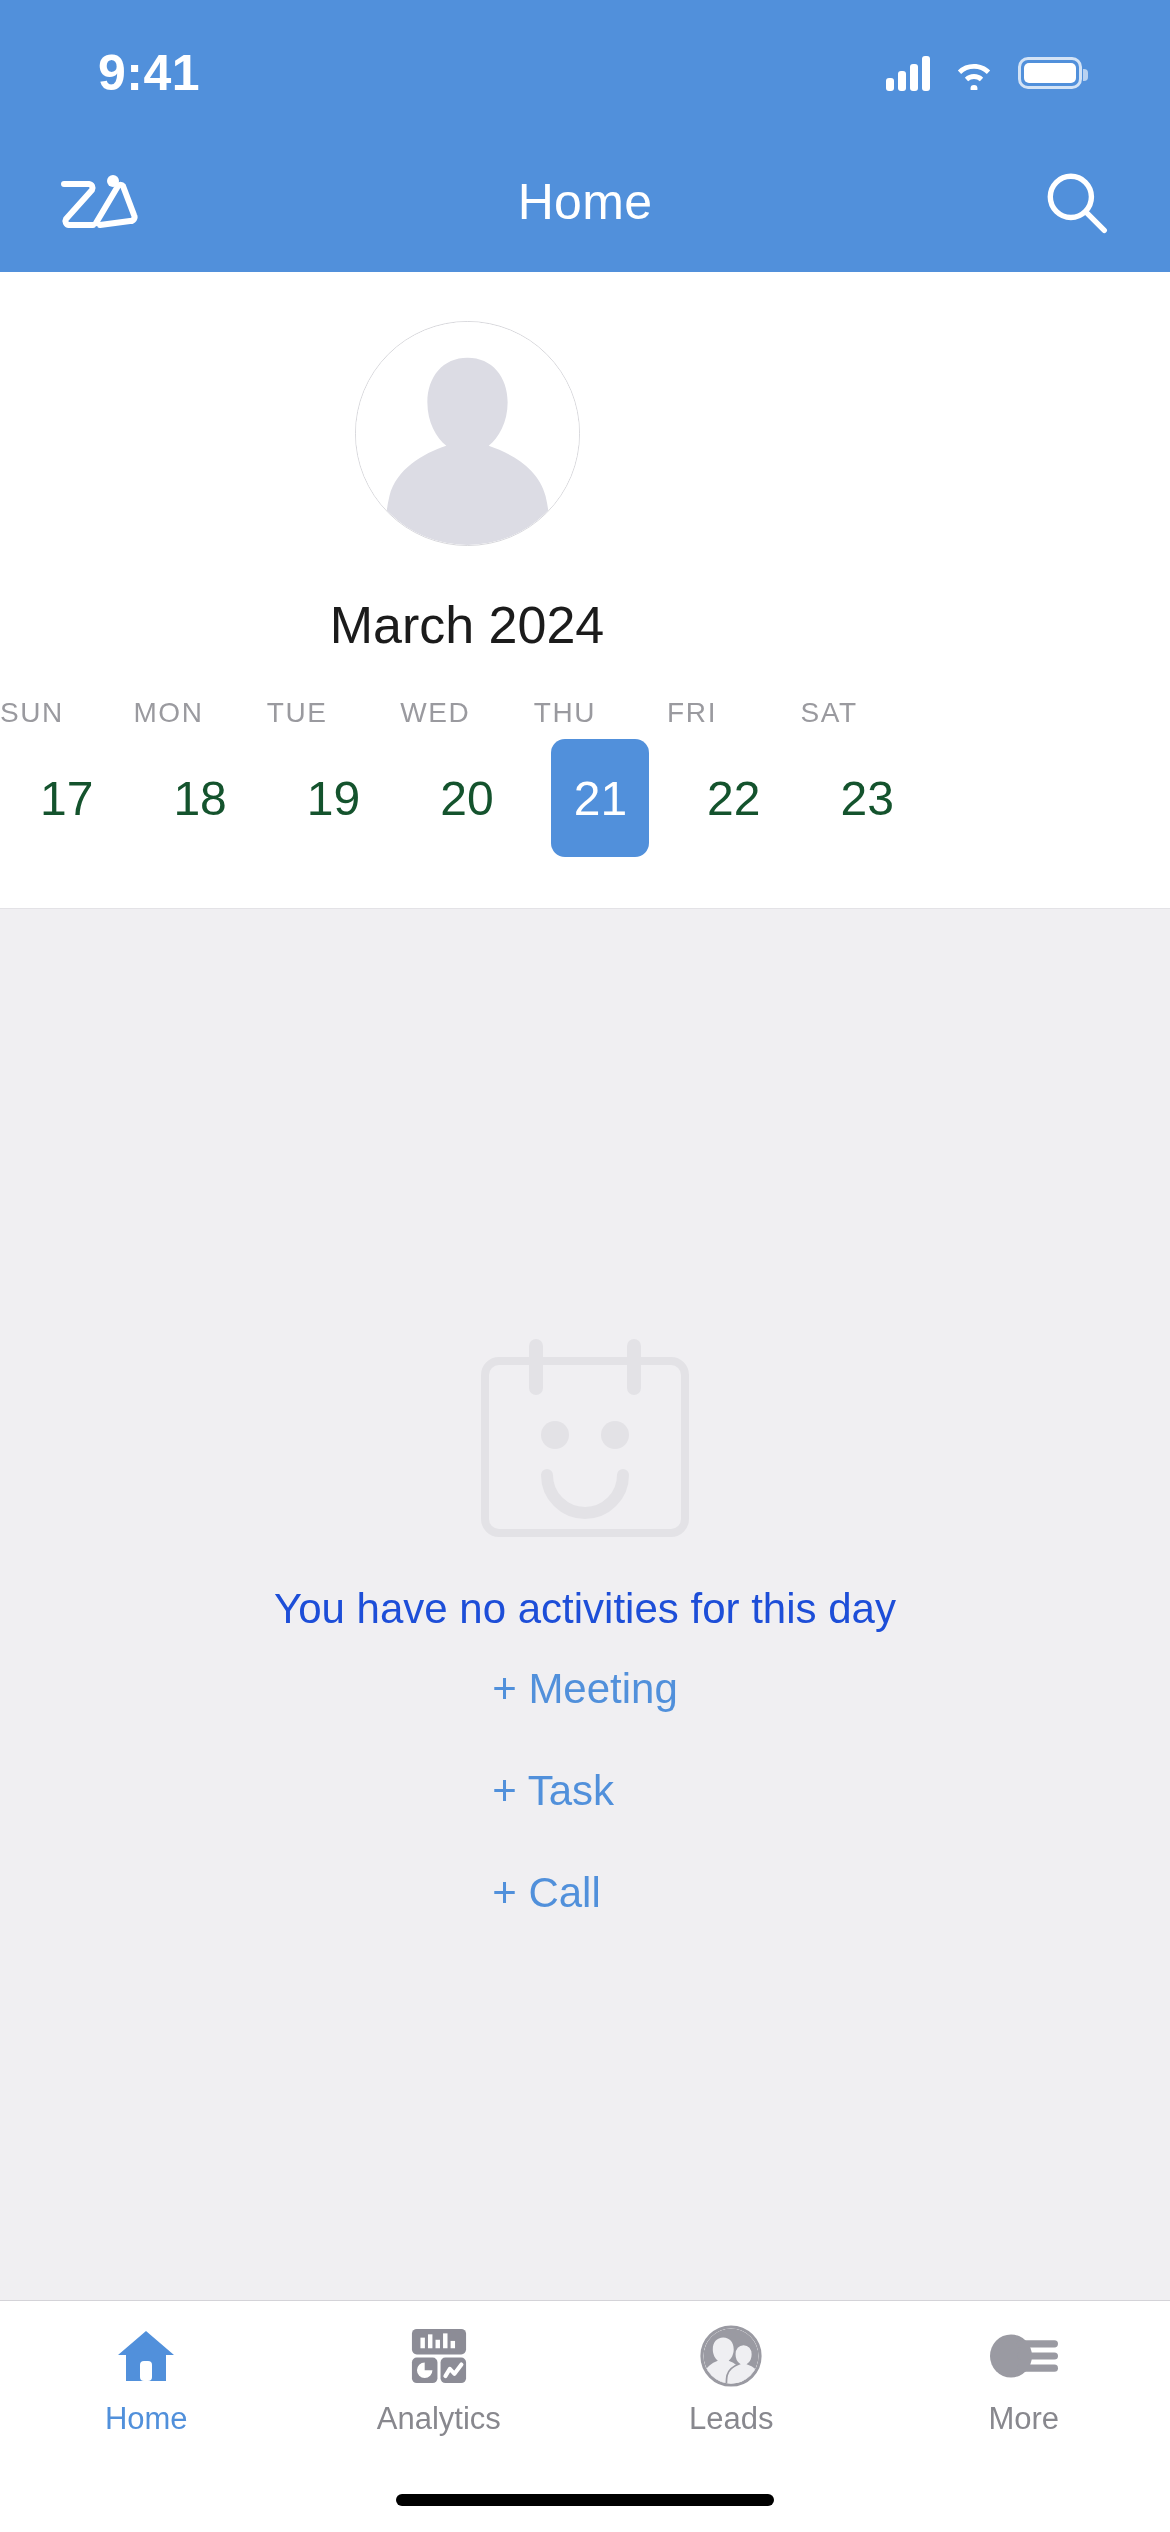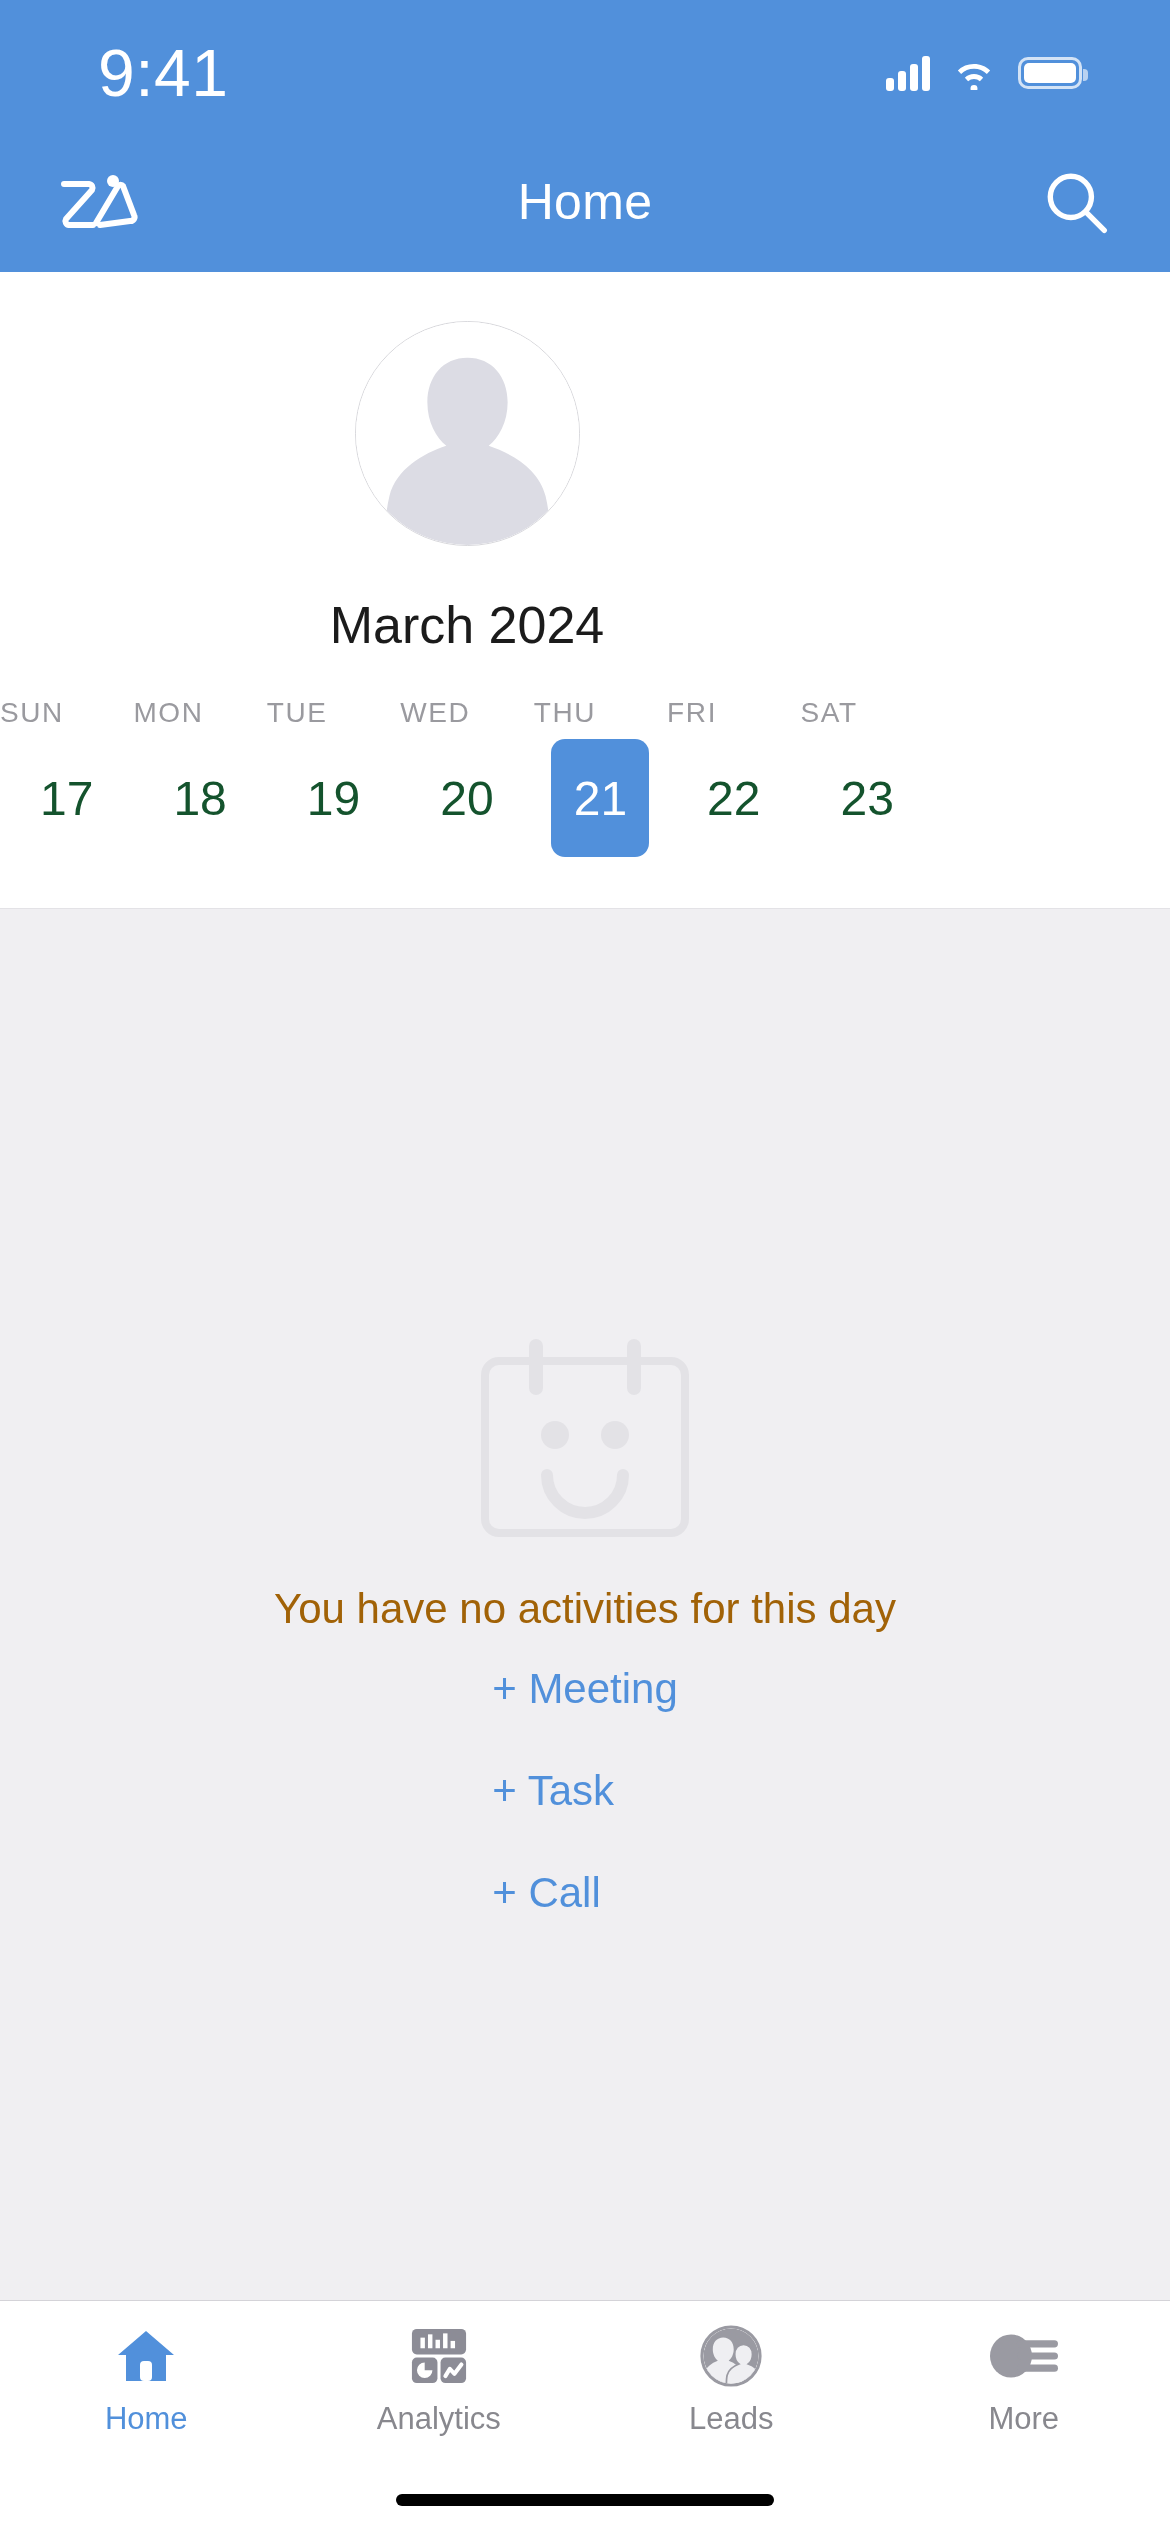--- a/index.html
+++ b/index.html
@@ -14,21 +14,21 @@
   #phone { position:relative; width:1170px; height:2532px; background:#ffffff; }
 
   
   .statusbar {
     position:absolute; top:0; left:0; width:1170px; height:132px;
     background:#5190db;
     display:flex; align-items:center; justify-content:space-between;
     padding:0 88px 0 98px;
   }
   .status-time {
-    color:#ffffff; font-size:66px; font-weight:400; letter-spacing:0.5px;
+    color:#ffffff; font-size:50px; font-weight:700; letter-spacing:0.5px;
     margin-top:14px;
   }
   .status-icons { display:flex; align-items:center; gap:22px; margin-top:14px; }
 
   .sig { display:flex; align-items:flex-end; gap:4px; height:36px; }
   .sig i { display:block; width:8px; background:#ffffff; border-radius:3px; }
   .sig i:nth-child(1){ height:13px; }
   .sig i:nth-child(2){ height:20px; }
   .sig i:nth-child(3){ height:27px; }
   .sig i:nth-child(4){ height:35px; }
@@ -92,21 +92,21 @@
 
   
   .content {
     position:absolute; top:908px; left:0; width:1170px; height:1392px;
     background:#f0eff2;
     border-top:1px solid #e3e2e6;
     display:flex; flex-direction:column; align-items:center;
   }
   .empty-ill { margin-top:424px; }
   .empty-text {
-    margin-top:40px; font-size:42px; color:#a16207; font-weight:400;
+    margin-top:40px; font-size:42px; color:#1d4ed8; font-weight:400;
   }
   .quick-links {
     margin-top:32px; display:flex; align-items:flex-start; gap:54px;flex-direction:column;
   }
   .qlink { font-size:42px; color:#5190db; white-space:nowrap; }
 
   
   .tabbar {
     position:absolute; top:2300px; left:0; width:1170px; height:152px;
     background:#ffffff; border-top:1px solid #d4d3d8;

